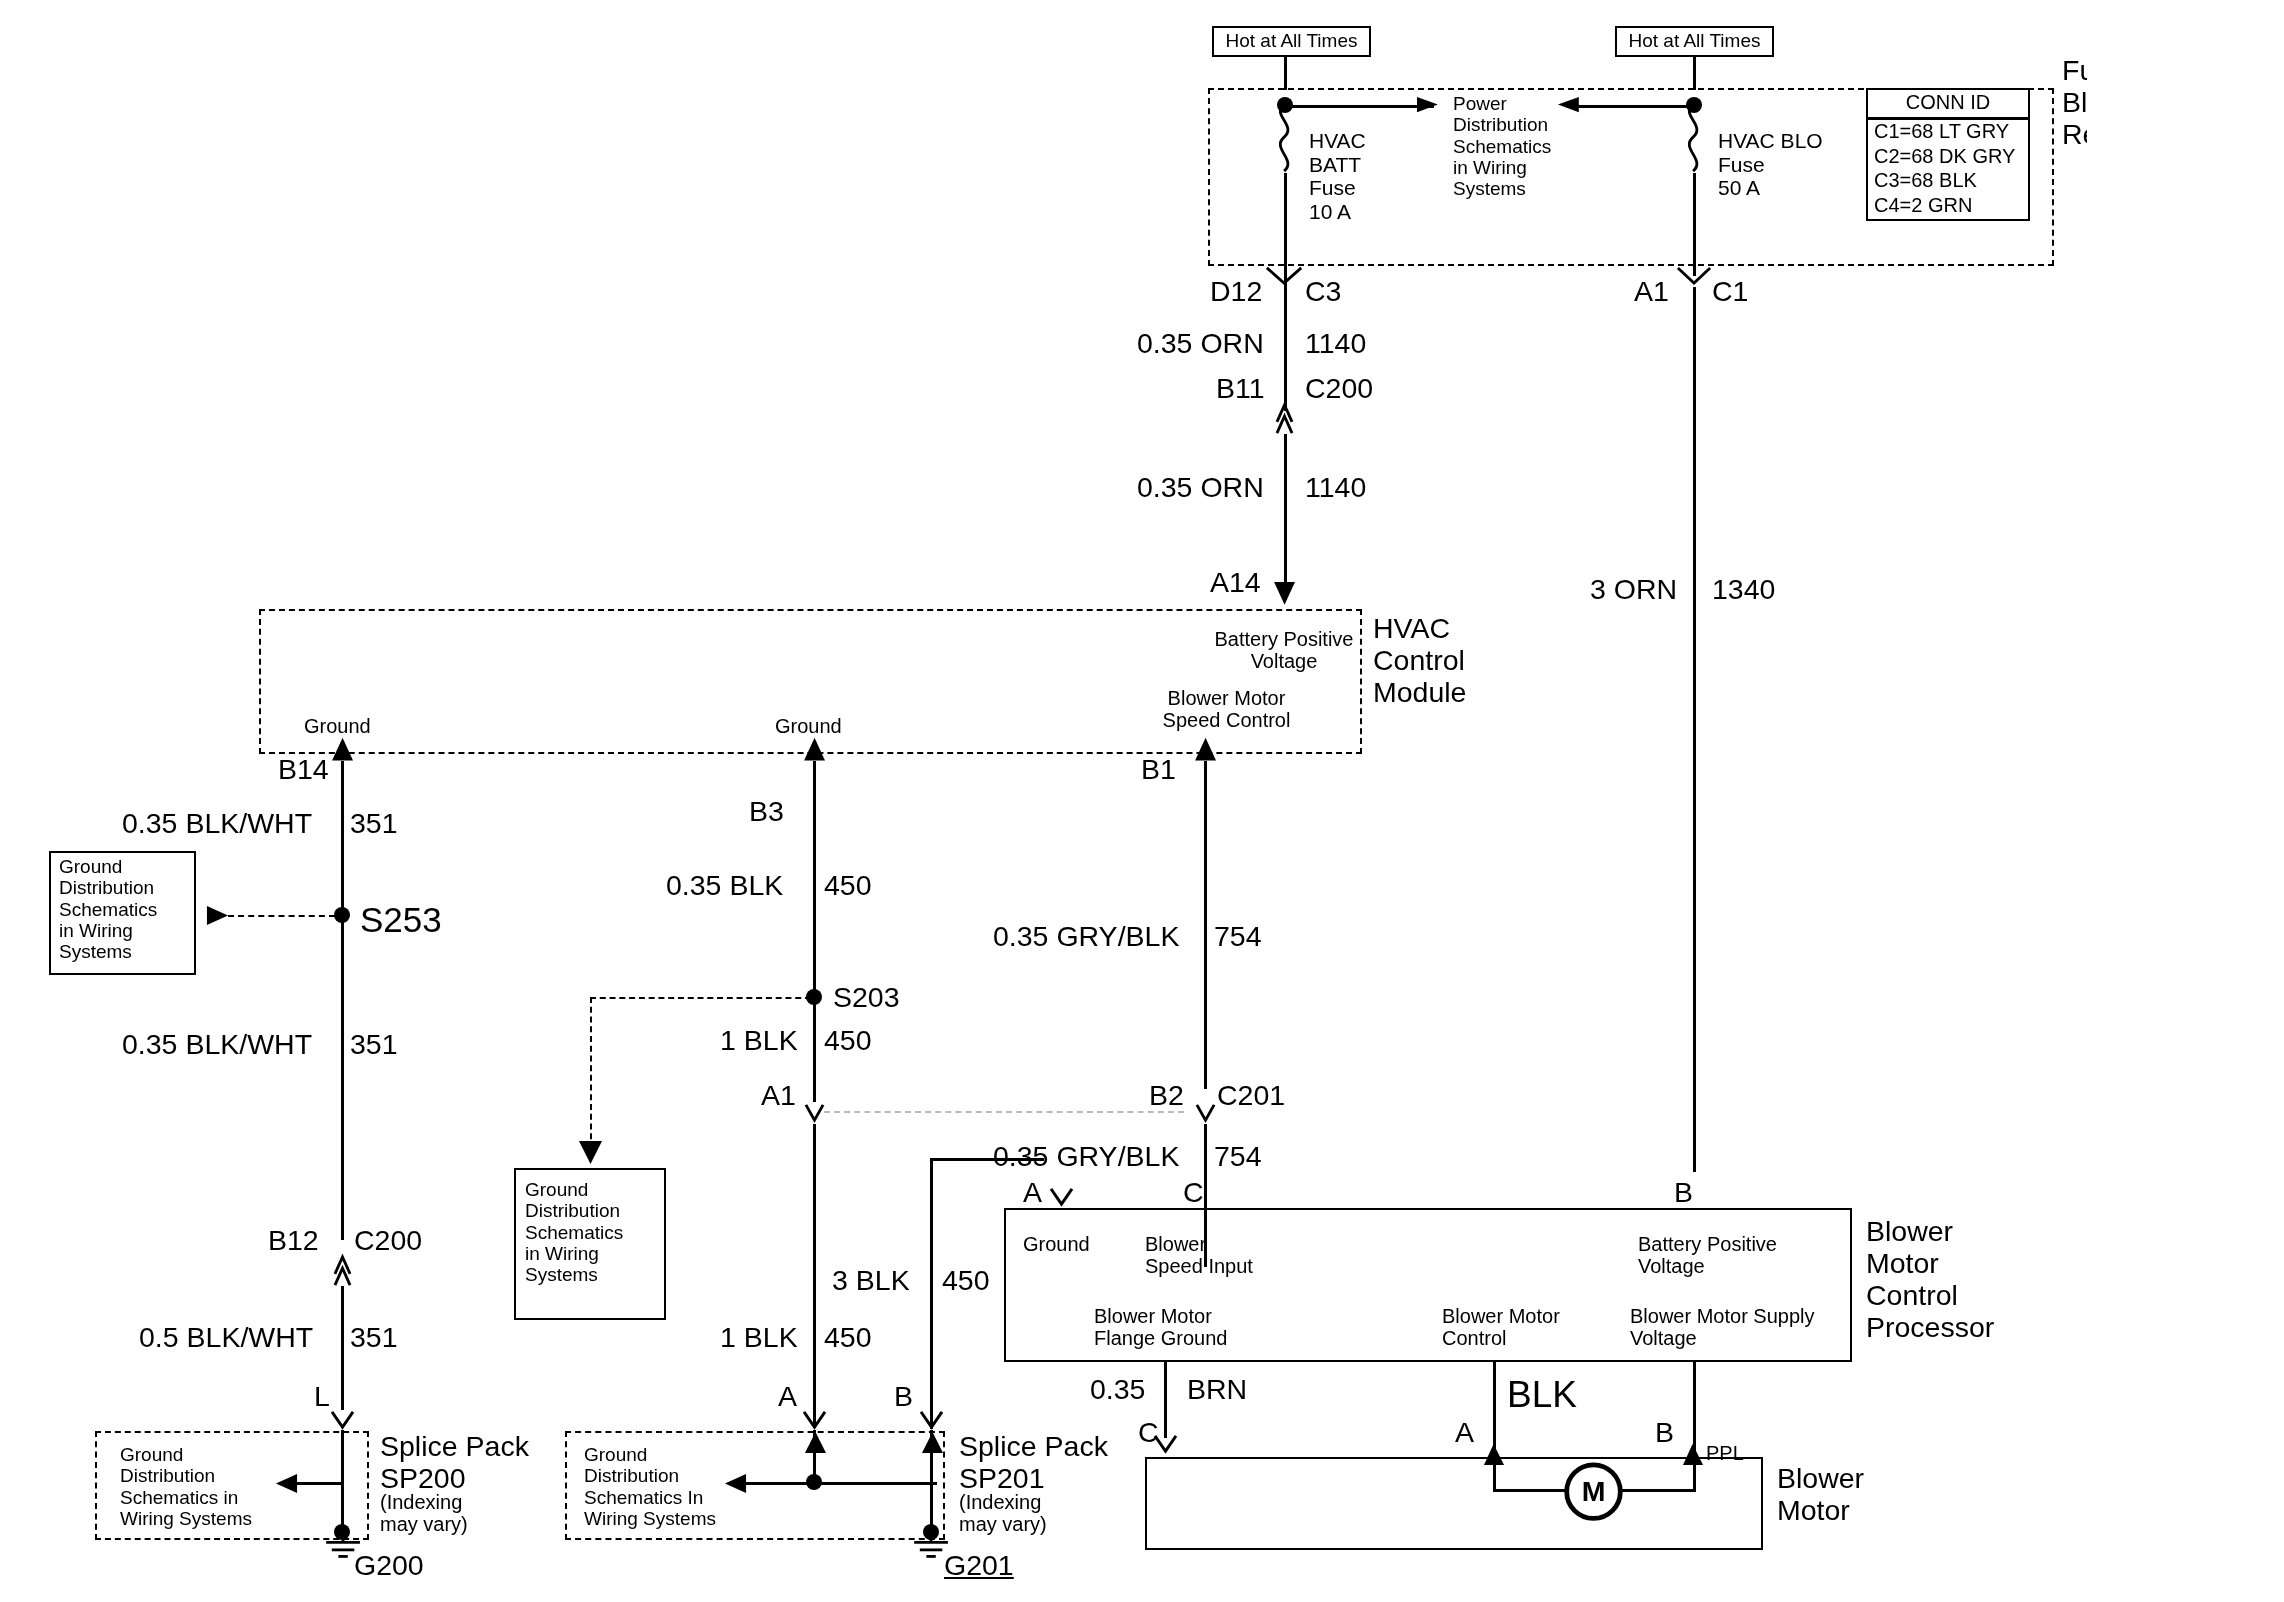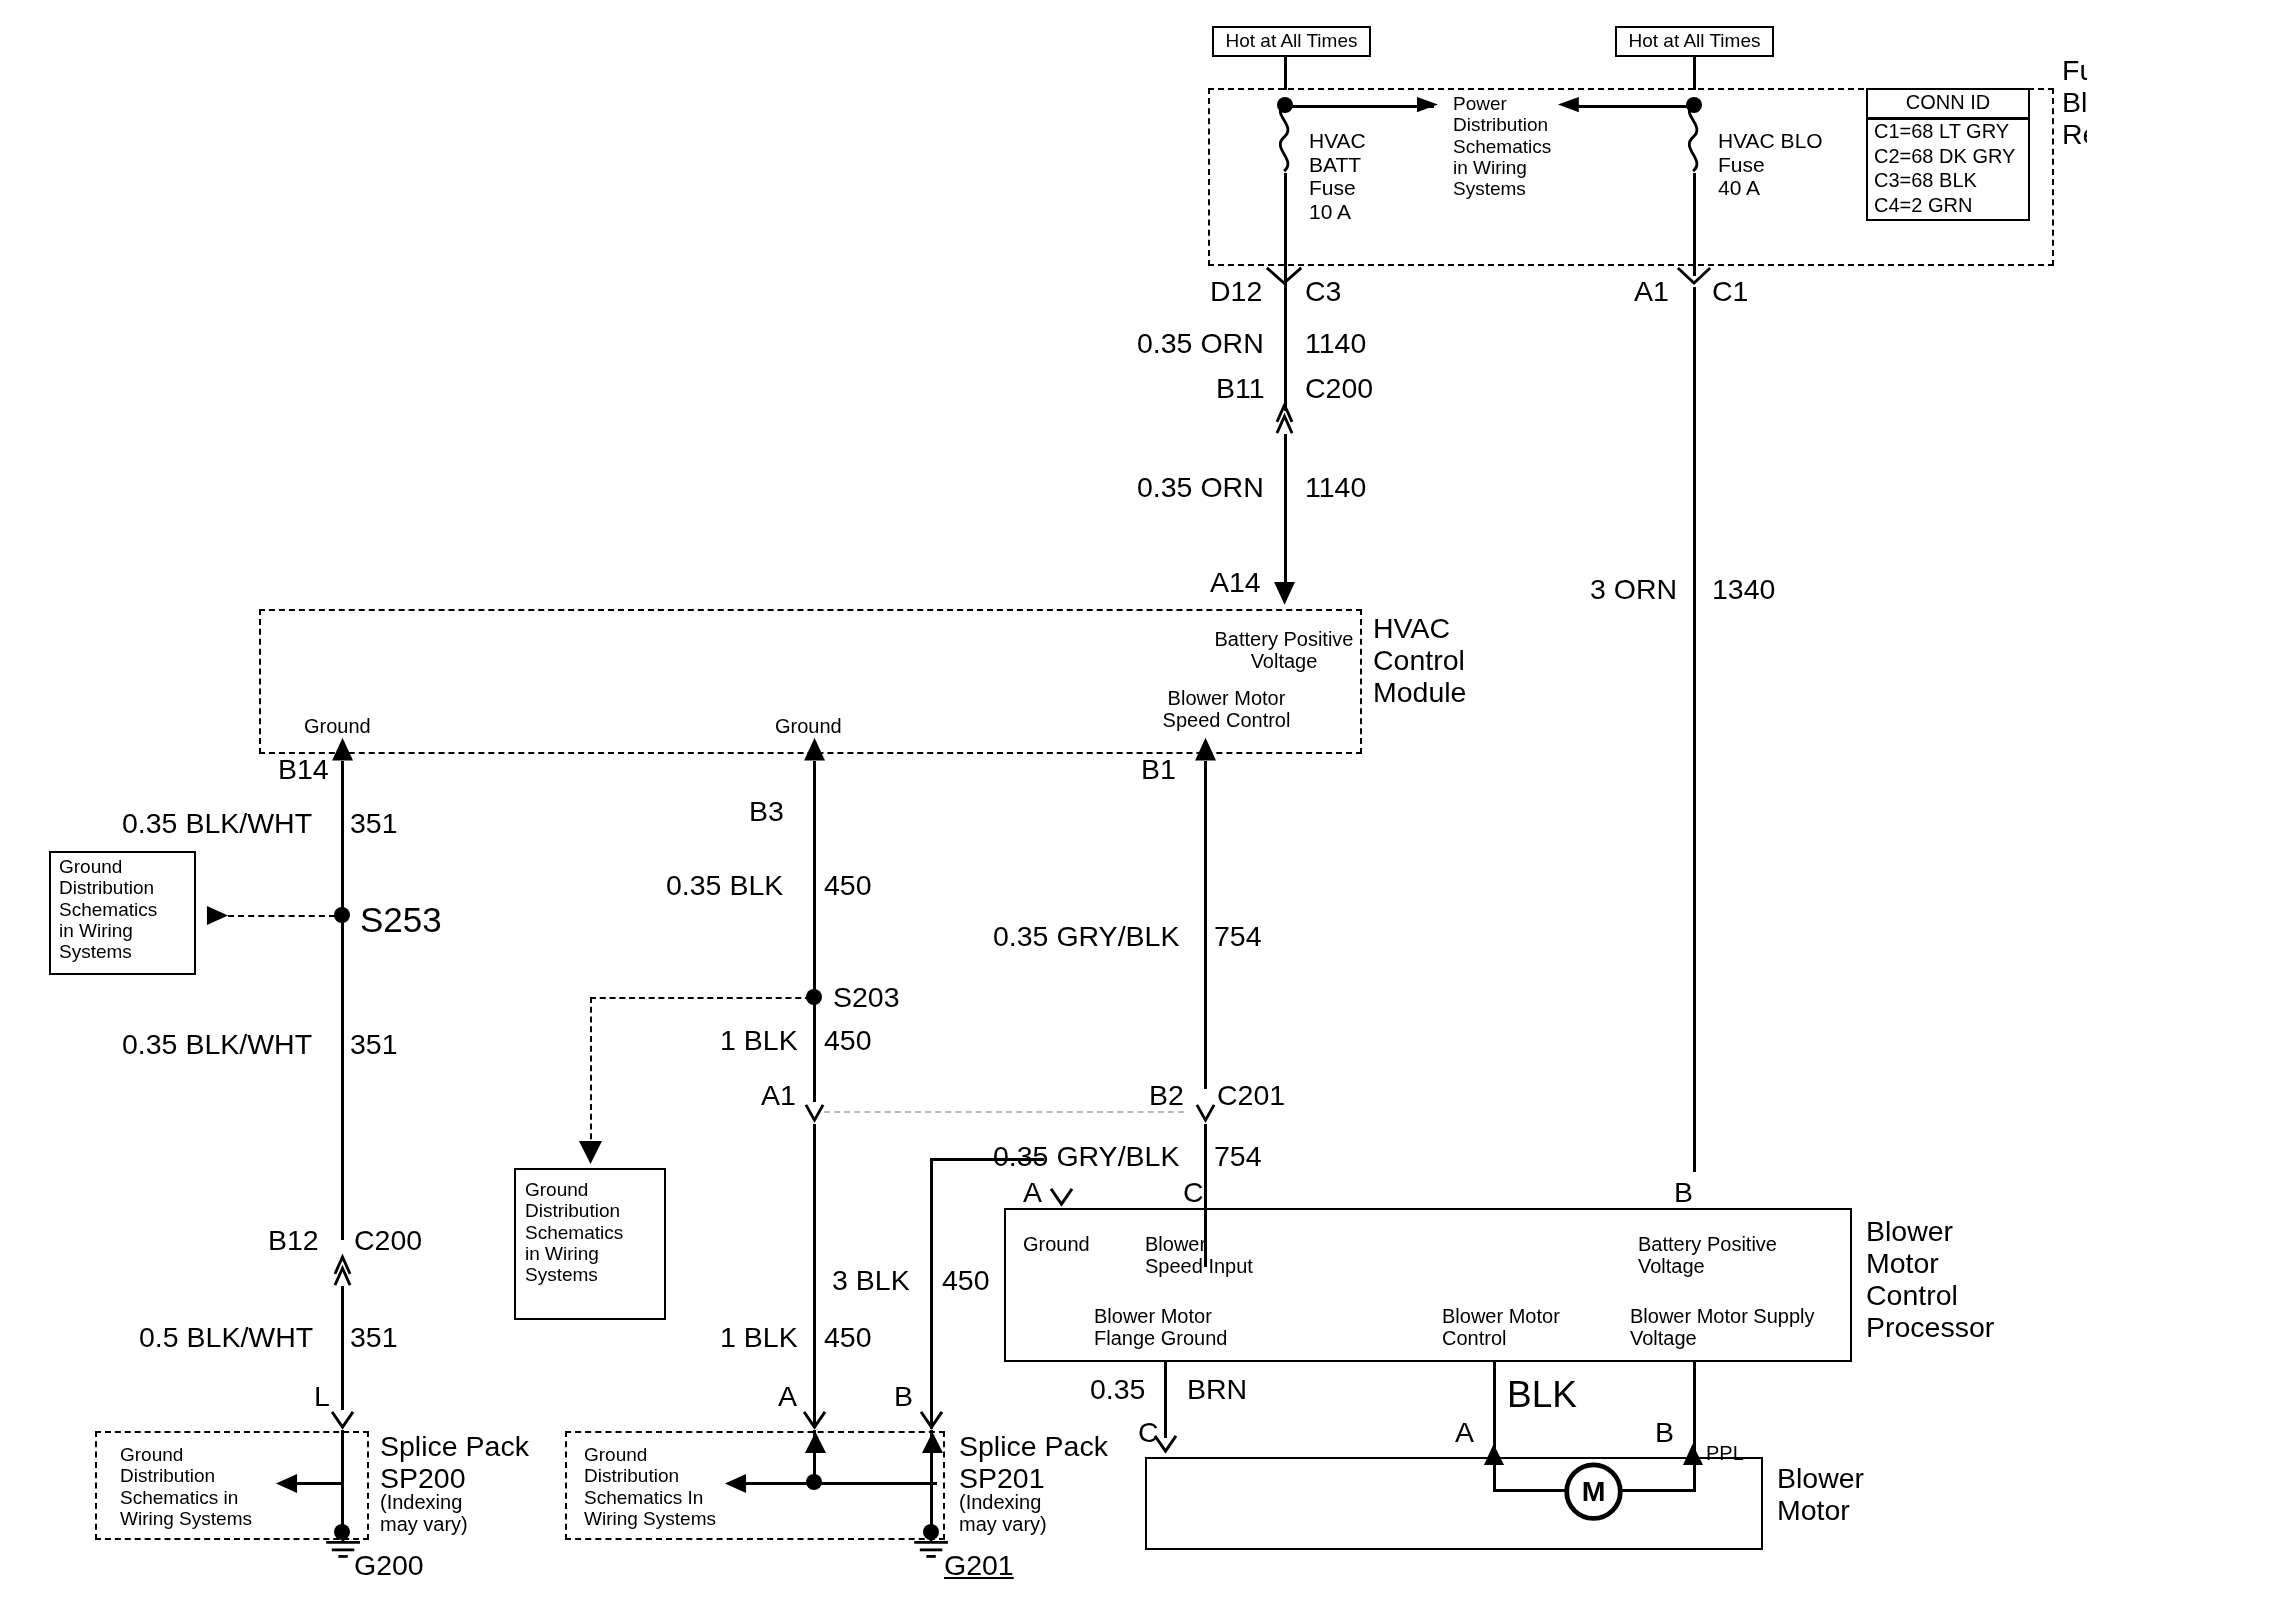--- a/index.html
+++ b/index.html
@@ -60,21 +60,21 @@
   <div class="t" style="left:1309px;top:129px;font-size:21px;">HVAC
 BATT
 Fuse
 10 A</div>
 
   <svg style="left:1678px;top:105px;width:34px;height:68px;" viewBox="0 0 36 72" width="34" height="68">
     <path d="M16,0 C2,10 30,22 16,34 C2,46 30,58 16,70" stroke="#000" stroke-width="3" fill="none"></path>
   </svg>
   <div class="t" style="left:1718px;top:129px;font-size:21px;">HVAC BLO
 Fuse
-40 A</div>
+50 A</div>
 
   <div class="bx solid" style="left:1866px;top:88px;width:164px;height:133px;"></div>
   <div class="t c" style="left:1866px;top:91px;width:164px;font-size:20px;">CONN ID</div>
   <div class="ln hl" style="left:1866px;top:117px;width:164px;"></div>
   <div class="t" style="left:1874px;top:120px;font-size:20px;">C1=68 LT GRY</div>
   <div class="t" style="left:1874px;top:145px;font-size:20px;">C2=68 DK GRY</div>
   <div class="t" style="left:1874px;top:169px;font-size:20px;">C3=68 BLK</div>
   <div class="t" style="left:1874px;top:194px;font-size:20px;">C4=2 GRN</div>
 
   <div class="t f19" style="left:2062px;top:55px;font-size:28.5px;">Fuse

